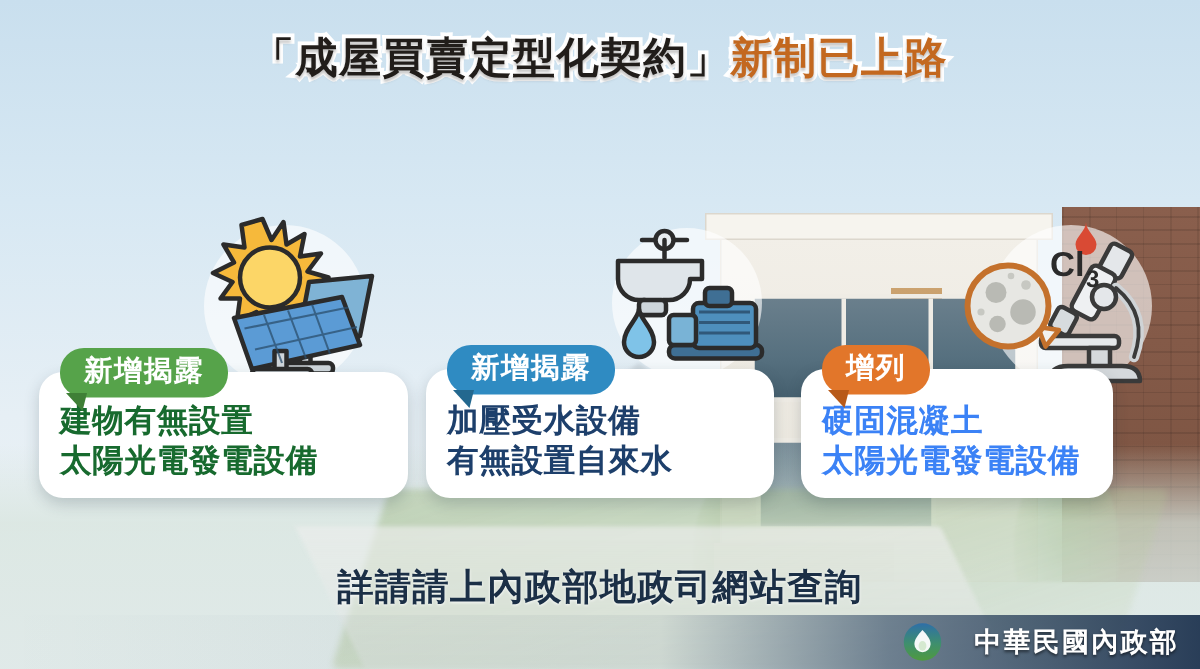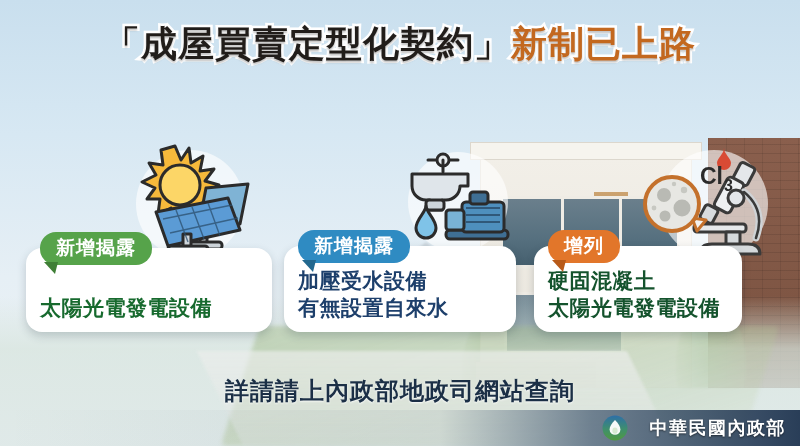--- a/index.html
+++ b/index.html
@@ -159,21 +159,21 @@
   }
   .house .s1 { left: -8px; }
   .house .s2 { left: 206px; width: 70px; height: 86px; }
 
   
   .title {
     position: absolute;
     left: 0; right: 0;
     top: 24px;
     text-align: center;
-    font-size: 36px;
+    font-size: 28px;
     font-weight: bold;
     letter-spacing: 1px;
     line-height: 1.1;
     white-space: nowrap;
     z-index: 6;
   }
   .title .seg {
     -webkit-text-stroke: 5px #ffffff;
     paint-order: stroke fill;
     text-shadow: 0 2px 2px rgba(80,80,80,.35);
@@ -238,21 +238,21 @@
   }
   .badge-green  { background: #56a34a; }
   .badge-green::after  { color: #3f7f36; }
   .badge-blue   { background: #2f8bc2; }
   .badge-blue::after   { color: #23688f; }
   .badge-orange { background: #e2762a; }
   .badge-orange::after { color: #b85a19; }
 
   .txt-green  { color: #176a2e; }
   .txt-navy   { color: #1d3f6b; }
-  .txt-orange { color: #14532d; }
+  .txt-orange { color: #3b82f6; }
 
   
   #card-solar { left: 26px;  top: 248px; width: 246px; height: 84px; }
   #card-water { left: 284px; top: 246px; width: 232px; height: 86px; }
   #card-cl    { left: 534px; top: 246px; width: 208px; height: 86px; }
 
   
   .footer-note {
     position: absolute;
     left: 0; right: 0;
@@ -428,20 +428,21 @@
       <path d="M84 8 c0 6 -7 10 -7 15 a7 7 0 0 0 14 0 c0 -5 -7 -9 -7 -15 z" fill="#d94a34"></path>
 
       <text x="60" y="44" font-family="Liberation Sans, sans-serif" font-size="23" font-weight="bold" fill="#2b2b2b">Cl</text>
       <text x="84" y="51" font-family="Liberation Sans, sans-serif" font-size="16" font-weight="bold" fill="#2b2b2b">3</text>
     </svg>
   </div>
 
   <div class="card" id="card-solar">
     <div class="badge badge-green">新增揭露</div>
     <div class="card-body">
+      <div class="card-line txt-green">建物有無設置</div>
       <div class="card-line txt-green">太陽光電發電設備</div>
     </div>
   </div>
 
   <div class="card" id="card-water">
     <div class="badge badge-blue">新增揭露</div>
     <div class="card-body">
       <div class="card-line txt-navy">加壓受水設備</div>
       <div class="card-line txt-navy">有無設置自來水</div>
     </div>

